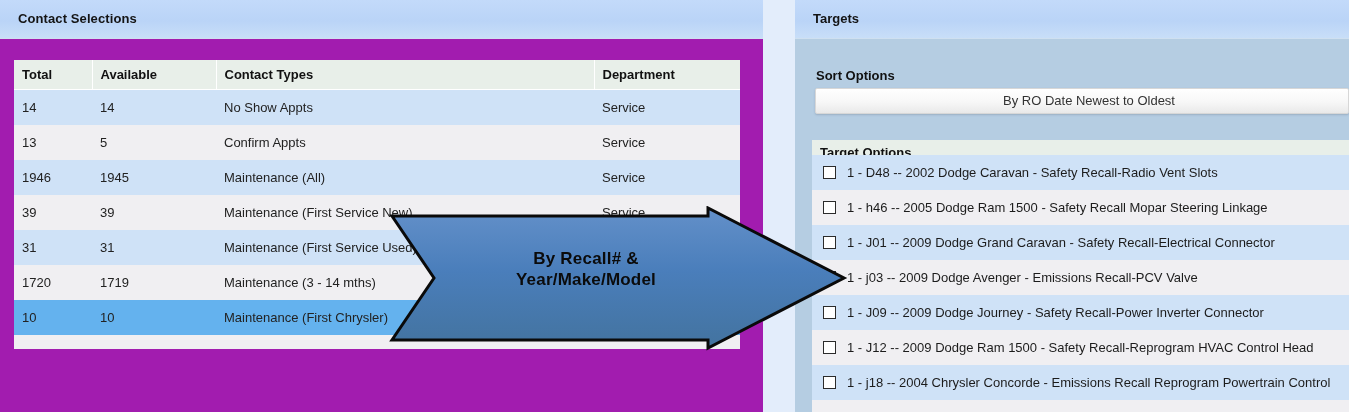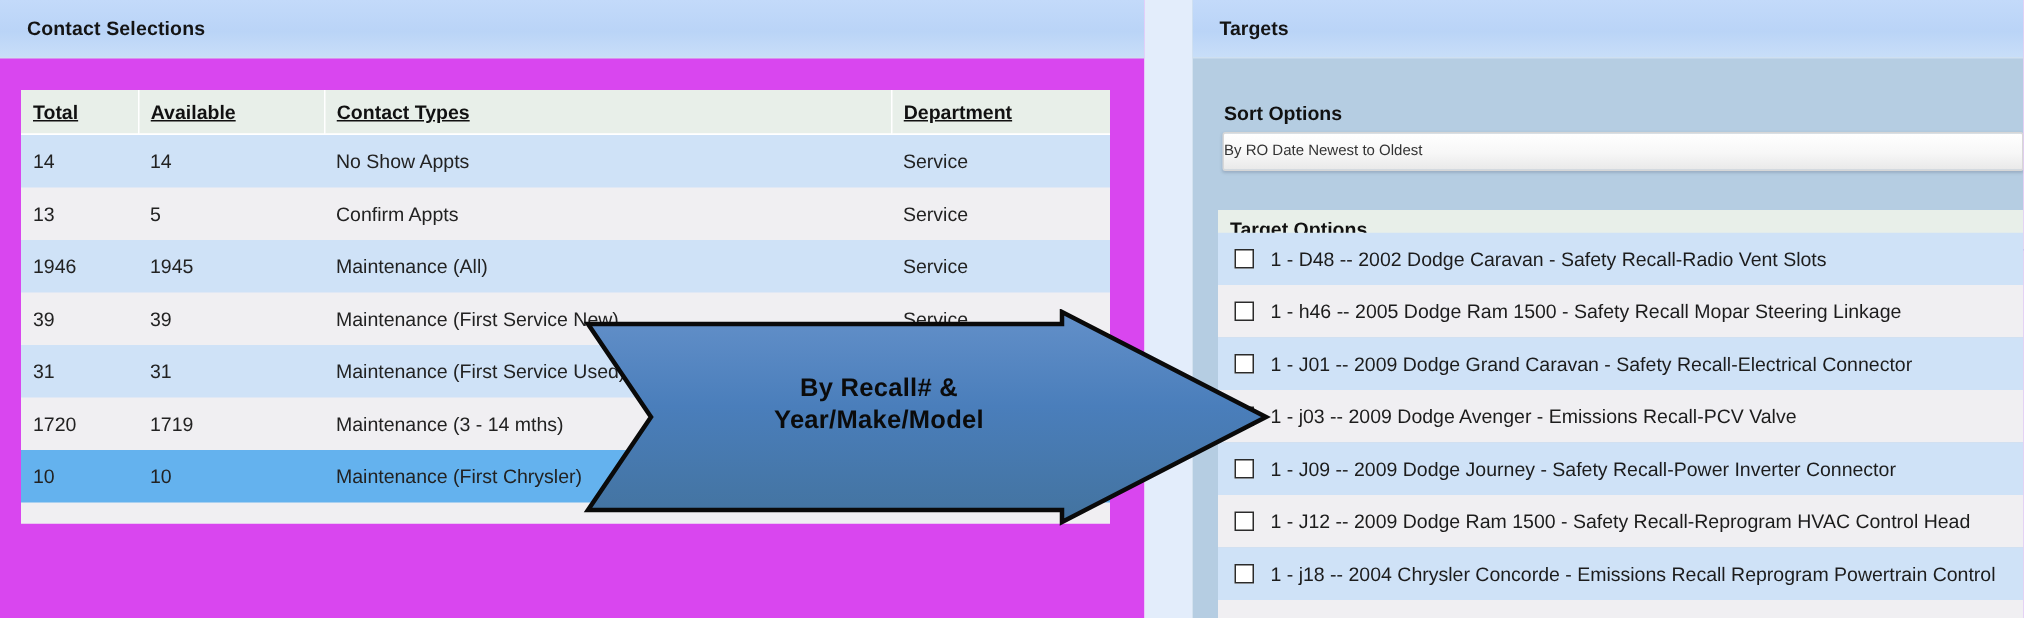--- a/index.html
+++ b/index.html
@@ -15,21 +15,21 @@
     font-family: "Liberation Sans", sans-serif;
     font-size: 13px;
     color: #1a1a1a;
   }
 
   
   #left-panel {
     position: absolute;
     left: 0; top: 0;
     width: 763px; height: 412px;
-    background: #d946ef;
+    background: #a21caf;
     overflow: hidden;
   }
   #left-panel-header {
     position: absolute;
     left: 0; top: 0;
     width: 763px; height: 38px;
     background: linear-gradient(to bottom, #c3dafa 0%, #bad4f7 55%, #c8def8 100%);
     border-bottom: 1px solid #cfe0f0;
   }
   #left-panel-header .panel-title {
@@ -60,21 +60,20 @@
     background: #e8efe9;
     text-align: left;
     font-weight: bold;
     font-size: 13px;
     color: #111;
     height: 29px;
     padding: 0 0 0 8px;
     border-right: 1px solid #ffffff;
     border-bottom: 1px solid #ffffff;
     white-space: nowrap;
-    text-decoration: underline;
   }
   #contact-table thead th:last-child { border-right: none; }
 
   #contact-table tbody td {
     height: 35px;
     padding: 0 0 0 8px;
     white-space: nowrap;
     overflow: hidden;
     color: #222;
     font-size: 13px;
@@ -132,25 +131,27 @@
   }
   #sort-select {
     position: absolute;
     left: 20px; top: 88px;
     width: 534px; height: 26px;
     background: linear-gradient(to bottom, #ffffff 0%, #f7f7f7 55%, #e9e9e9 100%);
     border: 1px solid #d7d7d7;
     border-radius: 2px;
     box-shadow: 0 1px 2px rgba(60,70,90,.22);
     box-sizing: border-box;
-    font-size: 10px;
+    font-size: 13px;
     color: #333;
     line-height: 24px;
-    white-space: nowrap;
-    overflow: hidden;
+    padding-left: 14px;
+    white-space: nowrap;
+    overflow: hidden;
+    text-align: center;
   }
 
   #target-options-header {
     position: absolute;
     left: 17px; top: 140px;
     width: 537px; height: 27px;
     background: #e8efe9;
     border-bottom: 1px solid #1d4ed8;
     box-sizing: border-box;
     font-weight: bold;

